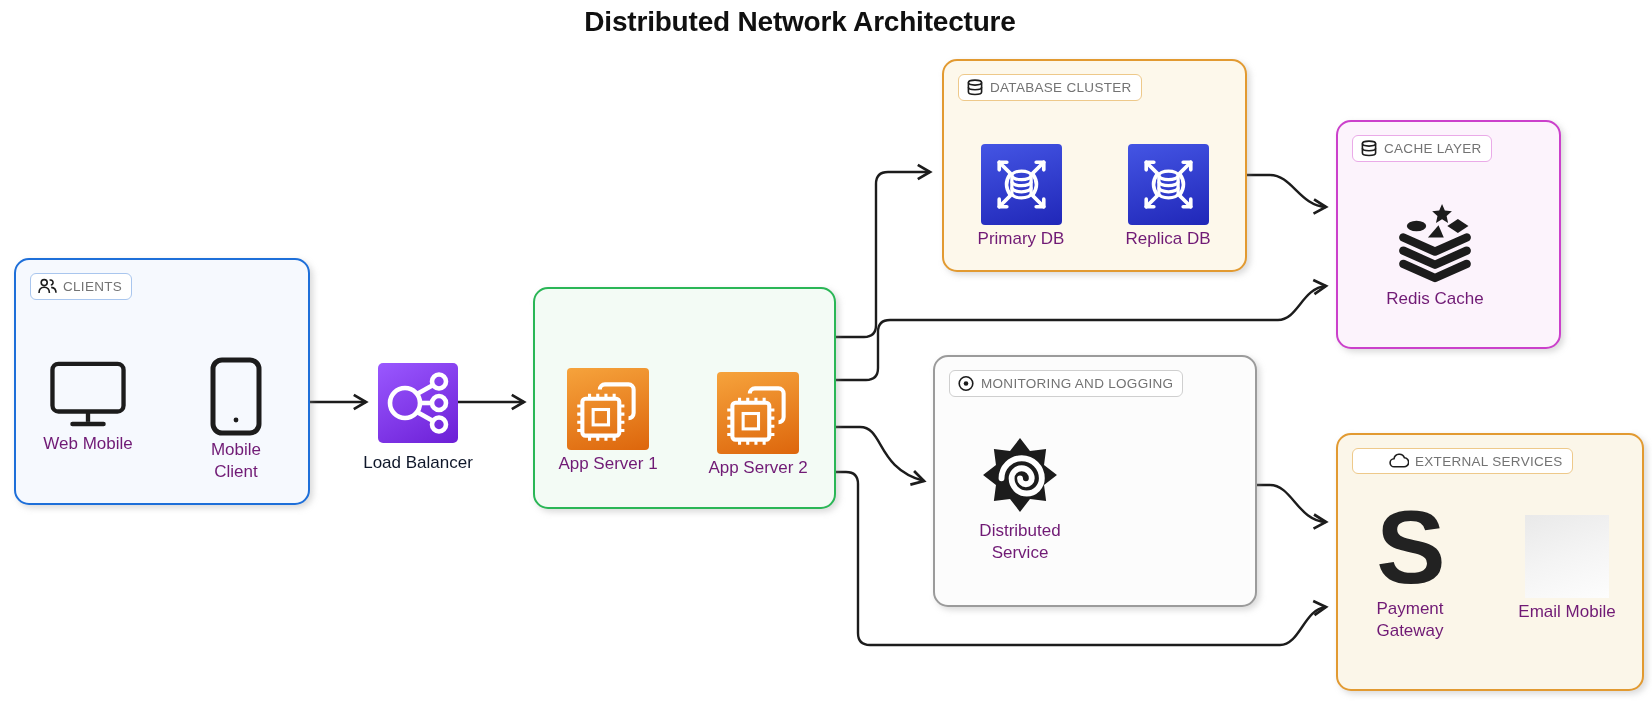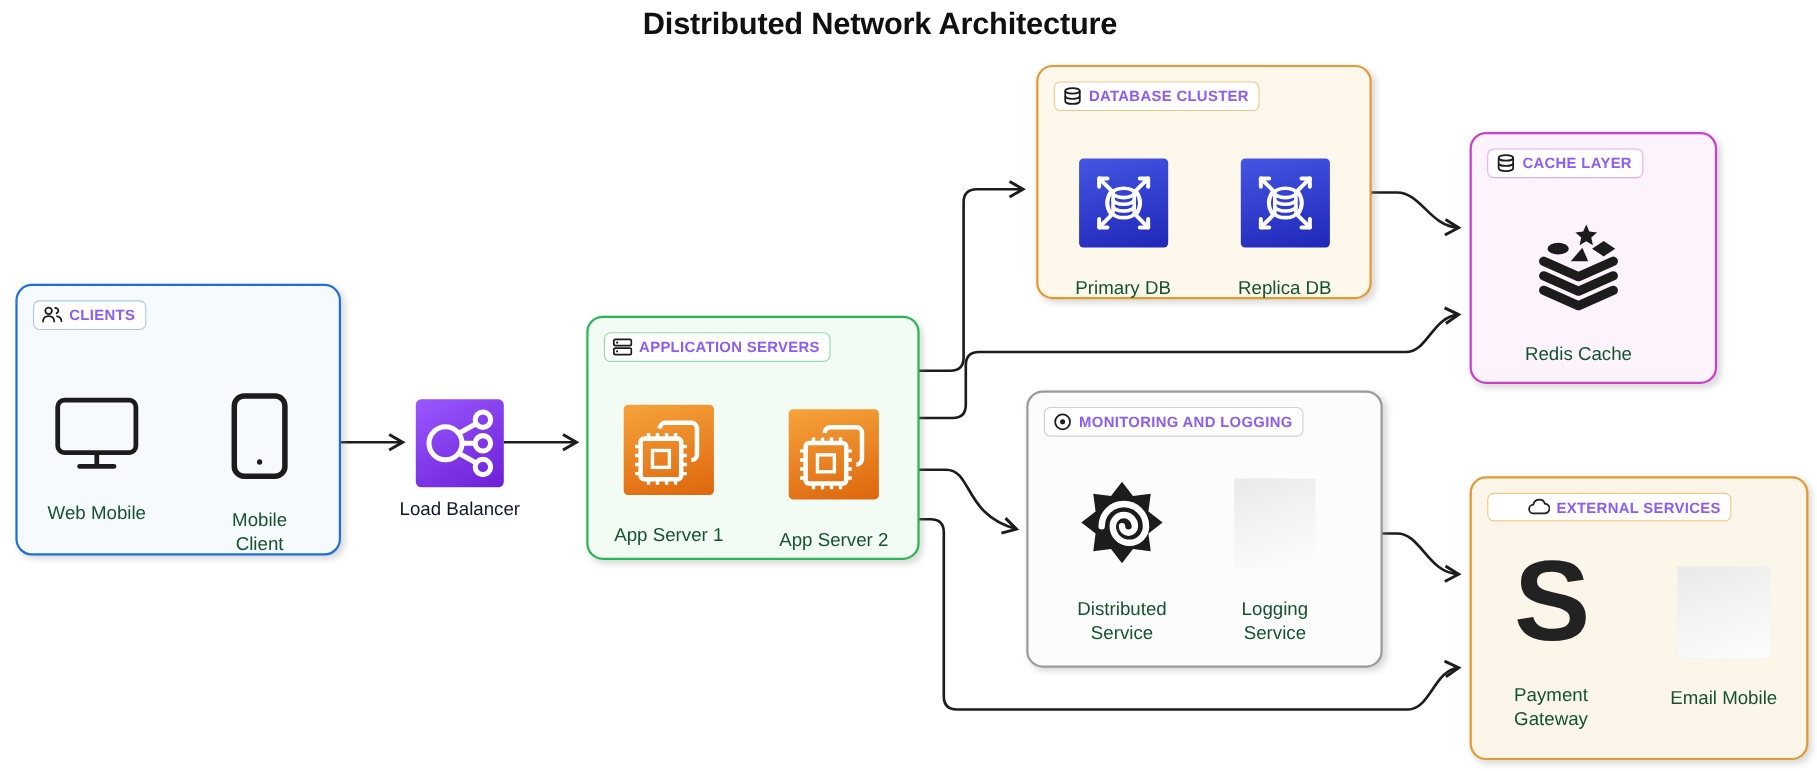--- a/index.html
+++ b/index.html
@@ -21,25 +21,25 @@
   .gbox.ext{left:1336px;top:433px;width:304px;height:254px;border-color:var(--ext-border);background:var(--ext-fill);}
 
   .pill{position:absolute;left:14px;top:13px;display:flex;align-items:center;gap:6px;
         background:#fff;border:1.5px solid #ccc;border-radius:6px;padding:4px 9px 4px 7px;}
   .clients .pill{border-color:var(--clients-pill);}
   .app .pill{border-color:var(--app-pill);}
   .db .pill{border-color:var(--db-pill);}
   .cache .pill{border-color:var(--cache-pill);}
   .mon .pill{border-color:var(--mon-pill);}
   .ext .pill{border-color:var(--ext-pill);padding-left:36px;}
-  .pill-label{font-size:13.5px;font-weight:700;letter-spacing:0.3px;color:#8b5cf6;white-space:nowrap;}
+  .pill-label{font-size:13.5px;font-weight:400;letter-spacing:0.3px;color:#737373;white-space:nowrap;}
 
   .node{position:absolute;text-align:center;}
   .node .art{display:block;margin:0 auto;}
-  .nlabel{font-size:17px;line-height:1.28;color:#14532d;margin-top:26px;}
+  .nlabel{font-size:17px;line-height:1.28;color:#701a75;margin-top:3px;}
 
   .sq{display:block;margin:0 auto;border-radius:4px;}
   .lb-square{position:absolute;left:378px;top:363px;width:80px;height:80px;border-radius:5px;
              background:linear-gradient(150deg,var(--lb-g1) 0%,var(--lb-g2) 100%);}
   .lb-label{position:absolute;left:348px;top:452px;width:140px;text-align:center;
             font-size:17px;line-height:1.28;color:#0f172a;}
   .ec2{background:linear-gradient(165deg,var(--ec2-g1) 0%,var(--ec2-g2) 100%);}
   .rds{background:linear-gradient(165deg,var(--rds-g1) 0%,var(--rds-g2) 100%);}
   .placeholder{display:block;margin:0 auto;background:linear-gradient(160deg,#e9e9e9 0%,#f4f4f4 50%,#fdfdfd 100%);}
   .stripe-s{font-size:104px;font-weight:bold;line-height:96px;color:#222;letter-spacing:-2px;}
@@ -105,29 +105,20 @@
       <line class="wline" x1="42" y1="40" x2="53" y2="40" stroke-width="4.6"></line>
       <line class="wline" x1="39" y1="49" x2="56" y2="58.5" stroke-width="4.6"></line>
       <circle class="wline" cx="61" cy="18.5" r="7" stroke-width="4.6"></circle>
       <circle class="wline" cx="61" cy="40" r="7" stroke-width="4.6"></circle>
       <circle class="wline" cx="61" cy="61.5" r="7" stroke-width="4.6"></circle>
     </svg>
   </div>
   <div class="lb-label">Load Balancer</div>
 
   <div class="gbox app">
-    <div class="pill">
-      <svg width="18" height="17" viewBox="0 0 18 17">
-        <rect class="oline" x="1" y="1.5" width="16" height="5.8" rx="1.5" stroke-width="1.6"></rect>
-        <rect class="oline" x="1" y="9.5" width="16" height="5.8" rx="1.5" stroke-width="1.6"></rect>
-        <circle class="ofill" cx="4" cy="4.4" r="1"></circle>
-        <circle class="ofill" cx="4" cy="12.4" r="1"></circle>
-      </svg>
-      <span class="pill-label">APPLICATION SERVERS</span>
-    </div>
     <div class="node" style="left:13px;top:79px;width:120px;">
       <svg class="art sq ec2" width="82" height="82" viewBox="0 0 80 80">
         <path class="wline" d="M32,21 a5,5 0 0 1 5,-5 h23 a5,5 0 0 1 5,5 v23 a5,5 0 0 1 -5,5" stroke-width="4"></path>
         <rect class="wline" x="15" y="30" width="36" height="36" rx="3" stroke-width="4"></rect>
         <rect class="wline" x="25.5" y="40.5" width="15" height="15" stroke-width="3"></rect>
         <g class="wline" stroke-width="3">
           <line x1="22" y1="25" x2="22" y2="30"></line>
             <line x1="30" y1="25" x2="30" y2="30"></line>
             <line x1="38" y1="25" x2="38" y2="30"></line>
             <line x1="46" y1="25" x2="46" y2="30"></line>
@@ -265,24 +256,20 @@
       </svg>
       <span class="pill-label">MONITORING AND LOGGING</span>
     </div>
     <div class="node" style="left:25px;top:76px;width:120px;">
       <svg class="art" width="84" height="84" viewBox="0 0 100 100">
         <path class="ofill" stroke="var(--ink)" stroke-width="8" stroke-linejoin="round" d="M94,50 L78.6,61.9 L81.1,81.1 L61.9,78.6 L50,94 L38.1,78.6 L18.9,81.1 L21.4,61.9 L6,50 L21.4,38.1 L18.9,18.9 L38.1,21.4 L50,6 L61.9,21.4 L81.1,18.9 L78.6,38.1 Z"></path>
         <path class="wline" stroke-width="7" stroke-linecap="round" d="M28,54 A24,24 0 0 1 76,54 A18,18 0 0 1 40,54 A12,12 0 0 1 64,54 A7,7 0 0 1 50,54"></path>
       </svg>
       <div class="nlabel">Distributed Service</div>
     </div>
-    <div class="node" style="left:164px;top:78px;width:120px;">
-      <div class="placeholder" style="width:74px;height:82px;"></div>
-      <div class="nlabel">Logging Service</div>
-    </div>
   </div>
 
   <div class="gbox ext">
     <div class="pill">
       <svg width="20" height="16" viewBox="0 0 20 16">
         <path class="oline" stroke-width="1.6" stroke-linejoin="round" d="M5.2,13.8 a4,4 0 0 1 -0.2,-8 a5.4,5.4 0 0 1 10.4,-1 a3.8,3.8 0 0 1 -0.6,9 z"></path>
       </svg>
       <span class="pill-label">EXTERNAL SERVICES</span>
     </div>
     <div class="node" style="left:12px;top:64px;width:120px;">

